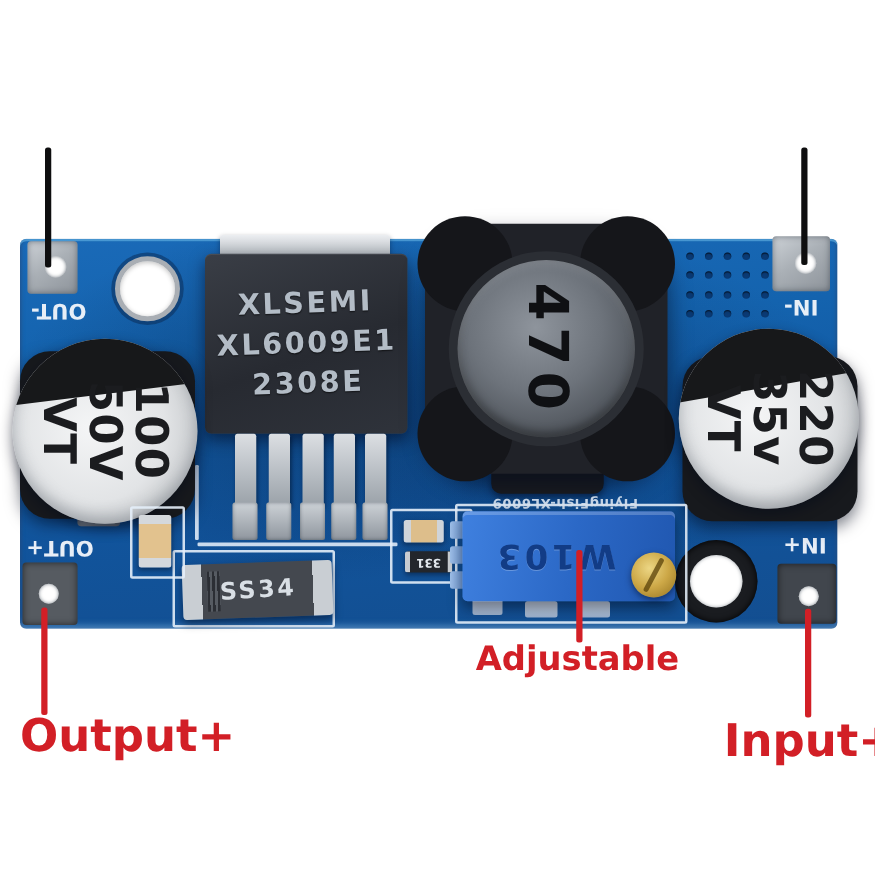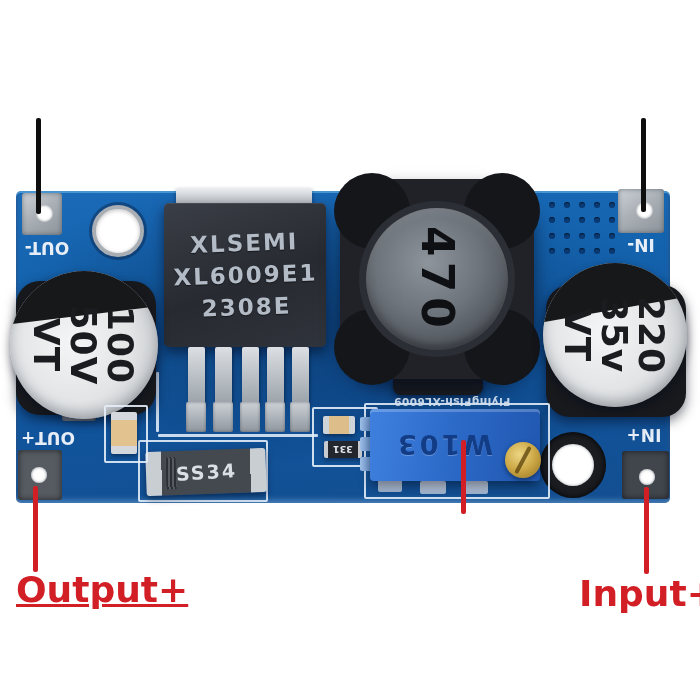--- a/index.html
+++ b/index.html
@@ -260,22 +260,23 @@
     <div class="abs pot-screw" style="left:489px;top:251px;">
         <i></i>
       </div>
   </div>
 
   <div class="abs ann-line line-black" style="left:36px;top:118px;height:96px;"></div>
 
   <div class="abs ann-line line-black" style="left:641px;top:118px;height:94px;"></div>
 
   <div class="abs ann-line line-red" style="left:33px;top:486px;height:86px;"></div>
-  <div class="abs ann-label ann-red" style="left:16px;top:569px;font-size:36px;text-decoration:underline;">Output+</div>
+  <div class="abs ann-label ann-red" style="left:16px;top:569px;font-size:36px;">Output+</div>
 
   <div class="abs ann-line line-red" style="left:644px;top:487px;height:87px;"></div>
   <div class="abs ann-label ann-red" style="left:579px;top:573px;font-size:36px;">Input+</div>
 
   <div class="abs ann-line line-red" style="left:461px;top:440px;height:74px;"></div>
   <div class="abs pot-label" style="left:337px;top:514px;width:250px;">
+    <div>Adjustable</div>
   </div>
 
 </div>
 
 </body></html>

